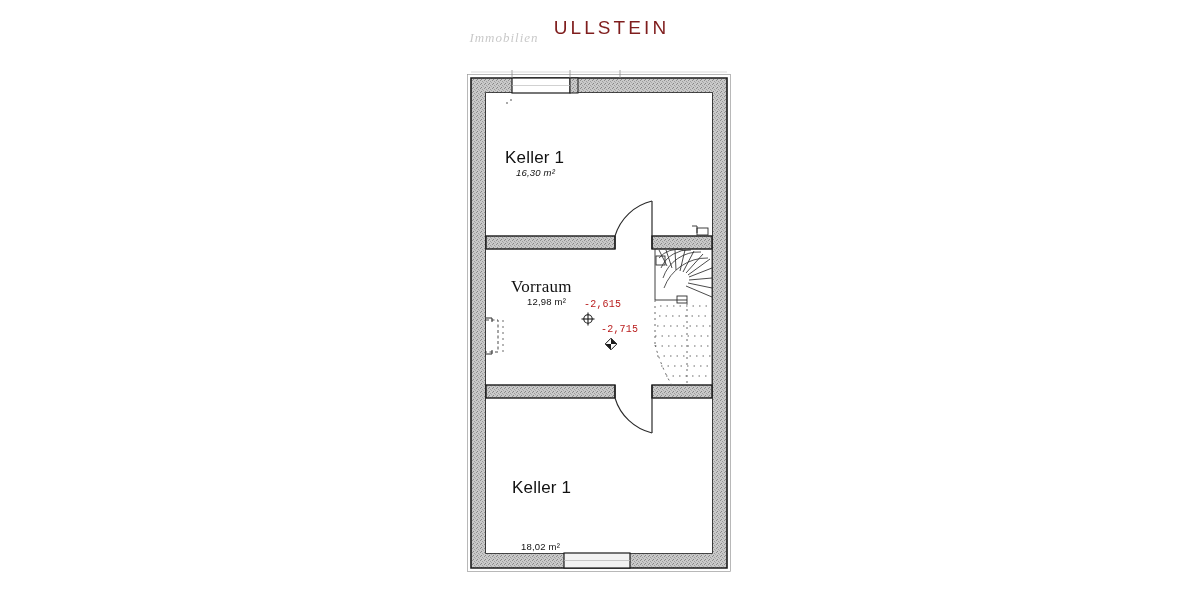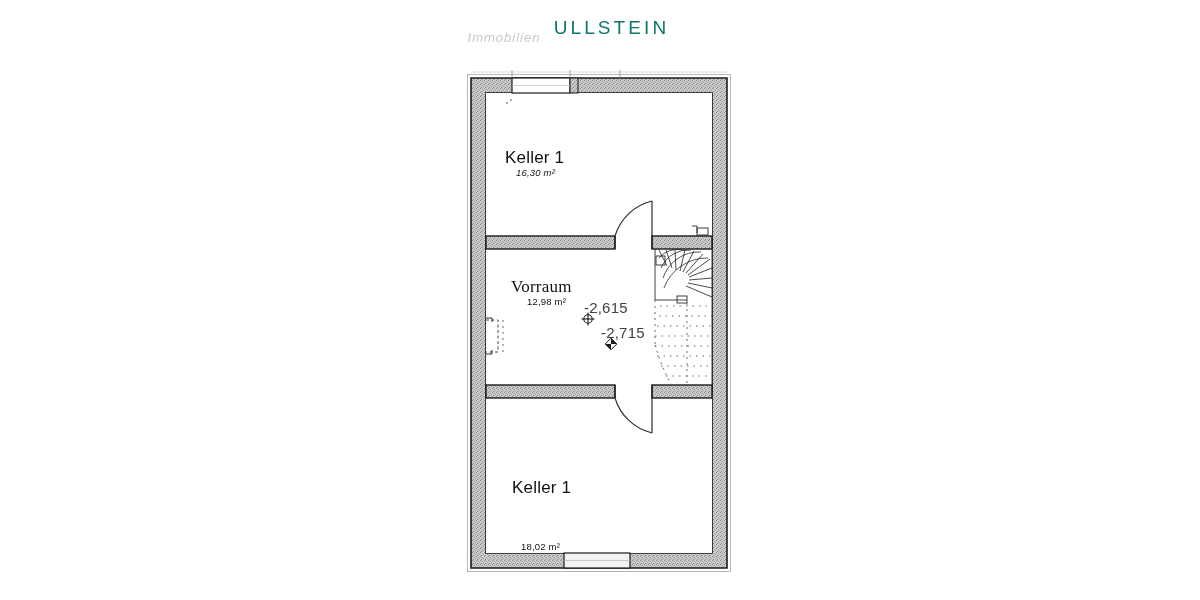--- a/index.html
+++ b/index.html
@@ -26,39 +26,39 @@
     text-align: center;
     line-height: 1;
     user-select: none;
   }
   #brand .brand-main {
     display: block;
     font-family: "Liberation Sans", sans-serif;
     font-size: 19px;
     letter-spacing: 3.1px;
     font-weight: 400;
-    color: #0f766e;
+    color: #7f1d1d;
     text-indent: 3px;
     padding-left: 20px;
   }
   #brand .brand-sub {
     display: block;
     margin-top: 1px;
     font-family: "Liberation Sans", sans-serif;
     font-size: 10.5px;
     letter-spacing: 0.35px;
     color: #8d8d8d;
   }
   #brand .brand-script {
     position: absolute;
     left: 0;
     top: 13px;
     width: 1008px;
     text-align: center;
-    font-family: Liberation Sans, sans-serif;
+    font-family: Liberation Serif, serif;
     font-style: italic;
     font-size: 13px;
     color: #c9c9c9;
     letter-spacing: 1px;
     pointer-events: none;
   }
 
   
   #plan-wrap {
     position: absolute;
@@ -86,23 +86,23 @@
     color: #111111;
     letter-spacing: 0.2px;
   }
   .room-area {
     font-family: "Liberation Sans", sans-serif;
     font-size: 9.5px;
     color: #111111;
     letter-spacing: 0.2px;
   }
   .level-value {
-    font-family: Liberation Sans, sans-serif;
-    font-size: 15px;
-    color: #404040;
+    font-family: Liberation Mono, monospace;
+    font-size: 10px;
+    color: #b91c1c;
     letter-spacing: 0.2px;
   }
 </style>
 </head>
 <body>
 
 <div id="brand">
   <span class="brand-script">Immobilien</span>
   <span class="brand-main">ULLSTEIN</span>
 </div>

